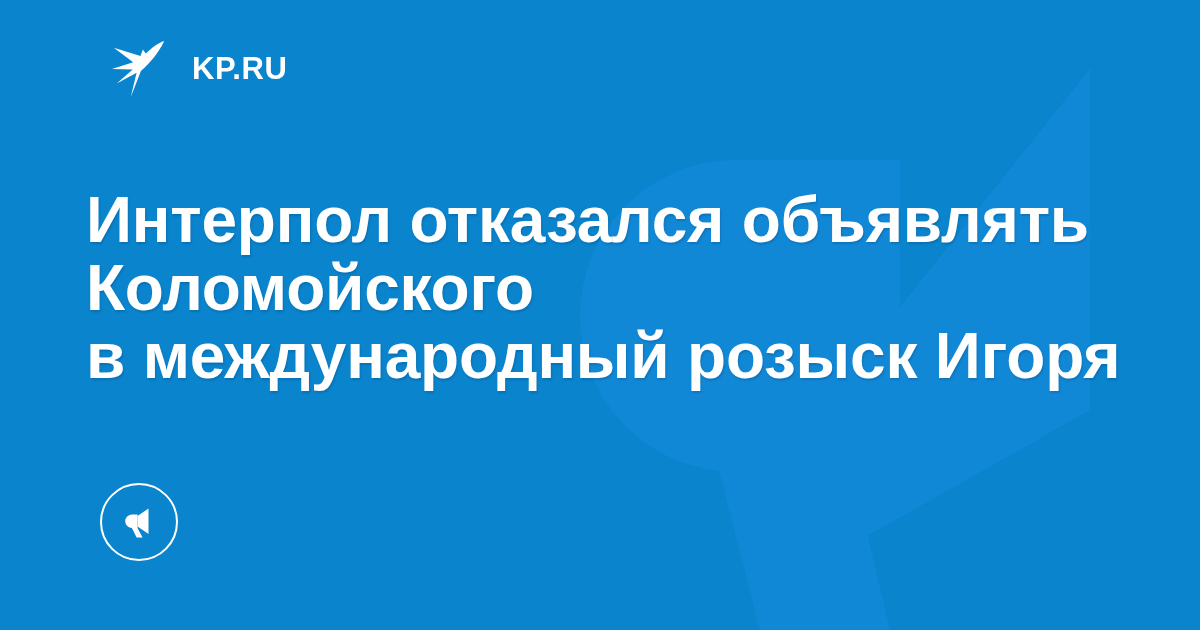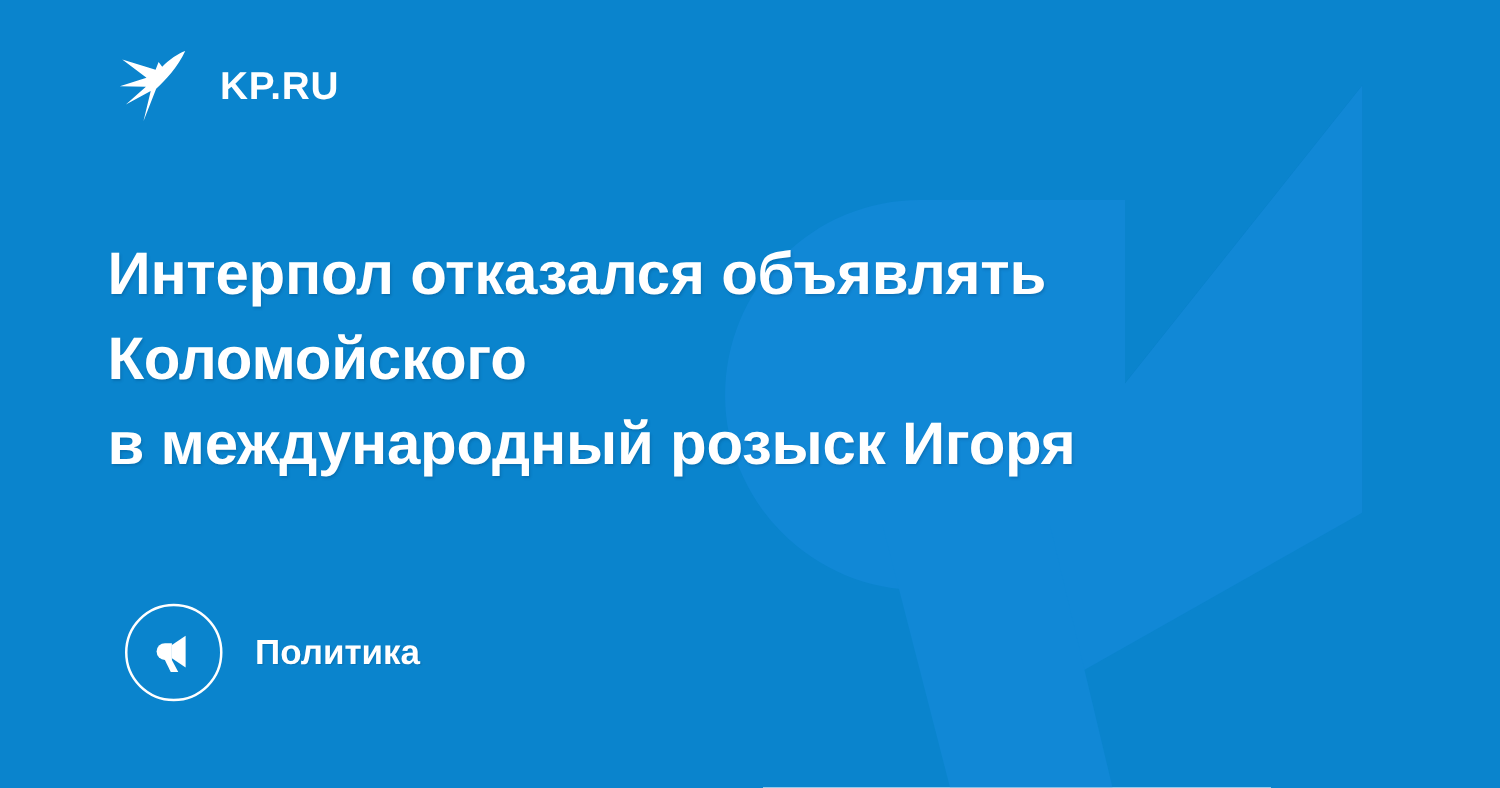--- a/index.html
+++ b/index.html
@@ -23,21 +23,21 @@
     position: absolute;
     inset: 0;
     width: 1200px;
     height: 630px;
     pointer-events: none;
   }
 
   
   .brand {
     position: absolute;
-    left: 92px;
+    left: 108px;
     top: 36px;
     display: flex;
     align-items: center;
     gap: 22px;
     height: 64px;
   }
   .brand-logo {
     width: 62px;
     height: 62px;
     display: block;
@@ -53,21 +53,21 @@
   }
 
   
   .headline {
     position: absolute;
     left: 86px;
     top: 186px;
     width: 1010px;
     margin: 0;
     color: #ffffff;
-    font-size: 48px;
+    font-size: 64px;
     font-weight: 700;
     line-height: 68px;
     letter-spacing: -0.2px;
     text-shadow: 1px 2px 2px rgba(0, 50, 90, 0.22);
   }
   .headline-line { display: block; white-space: pre; }
 
   
   .rubric {
     position: absolute;
@@ -133,16 +133,15 @@
 
   <div class="rubric">
     <span class="rubric-badge">
       <svg width="42" height="42" viewBox="0 0 42 42" aria-hidden="true">
         <path fill="#ffffff" d="M30.5 7.5 L30.5 33 L19.5 25.5 L19.5 15 Z"></path>
         <path fill="#ffffff" d="M14 13.5 L19.5 13.5 L19.5 27 L14 27
                  A6.75 6.75 0 0 1 14 13.5 Z"></path>
         <polygon fill="#ffffff" points="13.6,26.4 19.2,26.4 24.6,36.5 18.6,36.5"></polygon>
       </svg>
     </span>
-    <span class="rubric-label">Политика</span>
   </div>
 
 </div>
 
 </body></html>

